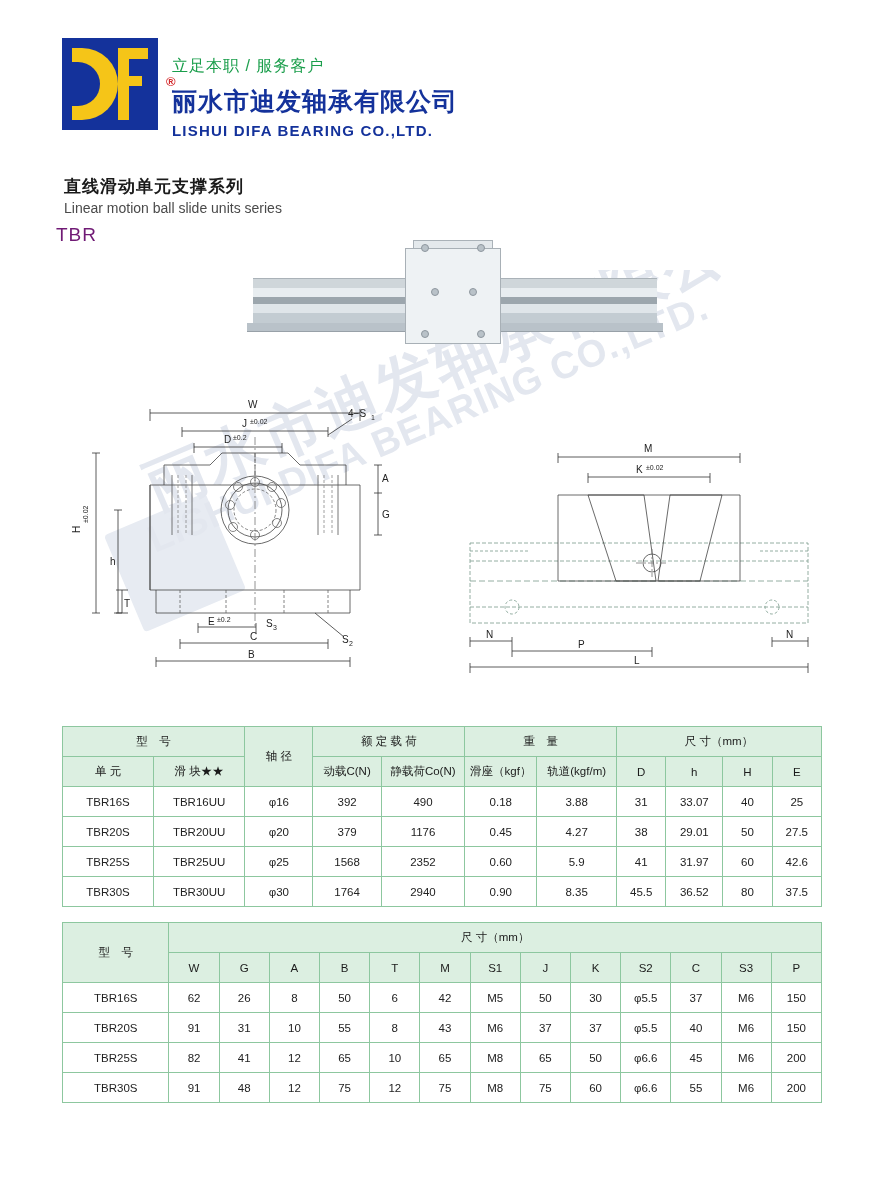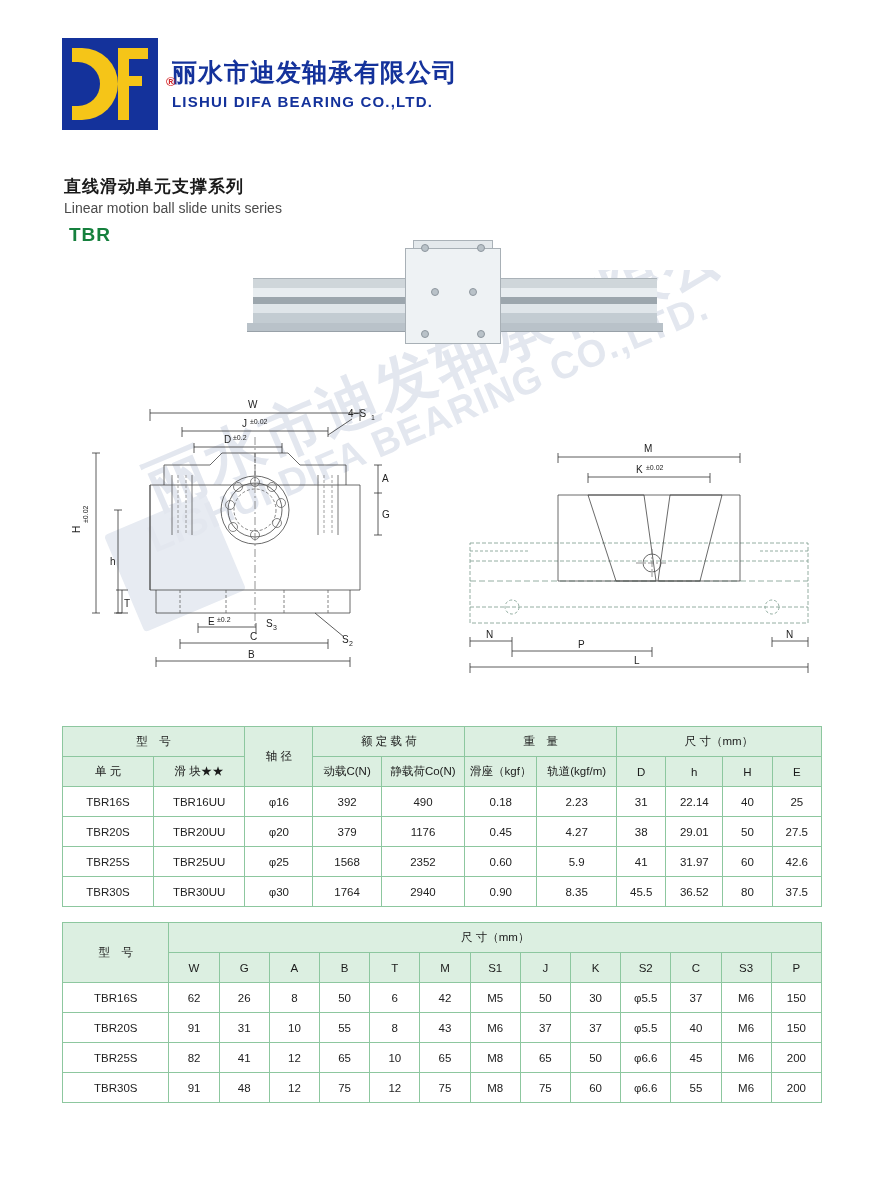--- a/index.html
+++ b/index.html
@@ -92,22 +92,22 @@
   .title-cn {
     position: absolute; left: 64px; top: 175px;
     font-size: 17px; font-weight: bold; color: #1a1a1a;
     letter-spacing: 1px;
   }
   .title-en {
     position: absolute; left: 64px; top: 200px;
     font-size: 14px; color: #4a4a4a;
   }
   .title-code {
-    position: absolute; left: 69px; top: 224px;
-    font-size: 19px; font-weight: bold; color: #15803d;
+    position: absolute; left: 56px; top: 224px;
+    font-size: 19px; font-weight: normal; color: #701a75;
     letter-spacing: 1px;
   }
 
   
   .watermark {
     position: absolute;
     left: 90px; top: 270px;
     width: 760px; height: 420px;
     pointer-events: none;
     overflow: hidden;
@@ -228,20 +228,21 @@
     <div class="logo-mark">
       <div class="logo-box"></div>
       <div class="logo-d"></div>
       <div class="logo-d-inner"></div>
       <div class="logo-f3"></div>
       <div class="logo-f1"></div>
       <div class="logo-f2"></div>
       <div class="reg-mark">®</div>
     </div>
     <div class="header-text">
+      <div class="slogan">立足本职 / 服务客户</div>
       <div class="company-cn">丽水市迪发轴承有限公司</div>
       <div class="company-en">LISHUI DIFA BEARING CO.,LTD.</div>
     </div>
   </div>
 
   <div class="title-cn">直线滑动单元支撑系列</div>
   <div class="title-en">Linear motion ball slide units series</div>
   <div class="title-code">TBR</div>
 
   <div class="watermark">
@@ -445,23 +446,23 @@
         </tr>
       </thead>
       <tbody>
         <tr>
           <td>TBR16S</td>
           <td>TBR16UU</td>
           <td>φ16</td>
           <td>392</td>
           <td>490</td>
           <td>0.18</td>
-          <td>2.23</td>
+          <td>3.88</td>
           <td>31</td>
-          <td>22.14</td>
+          <td>33.07</td>
           <td>40</td>
           <td>25</td>
         </tr>
         <tr>
           <td>TBR20S</td>
           <td>TBR20UU</td>
           <td>φ20</td>
           <td>379</td>
           <td>1176</td>
           <td>0.45</td>

